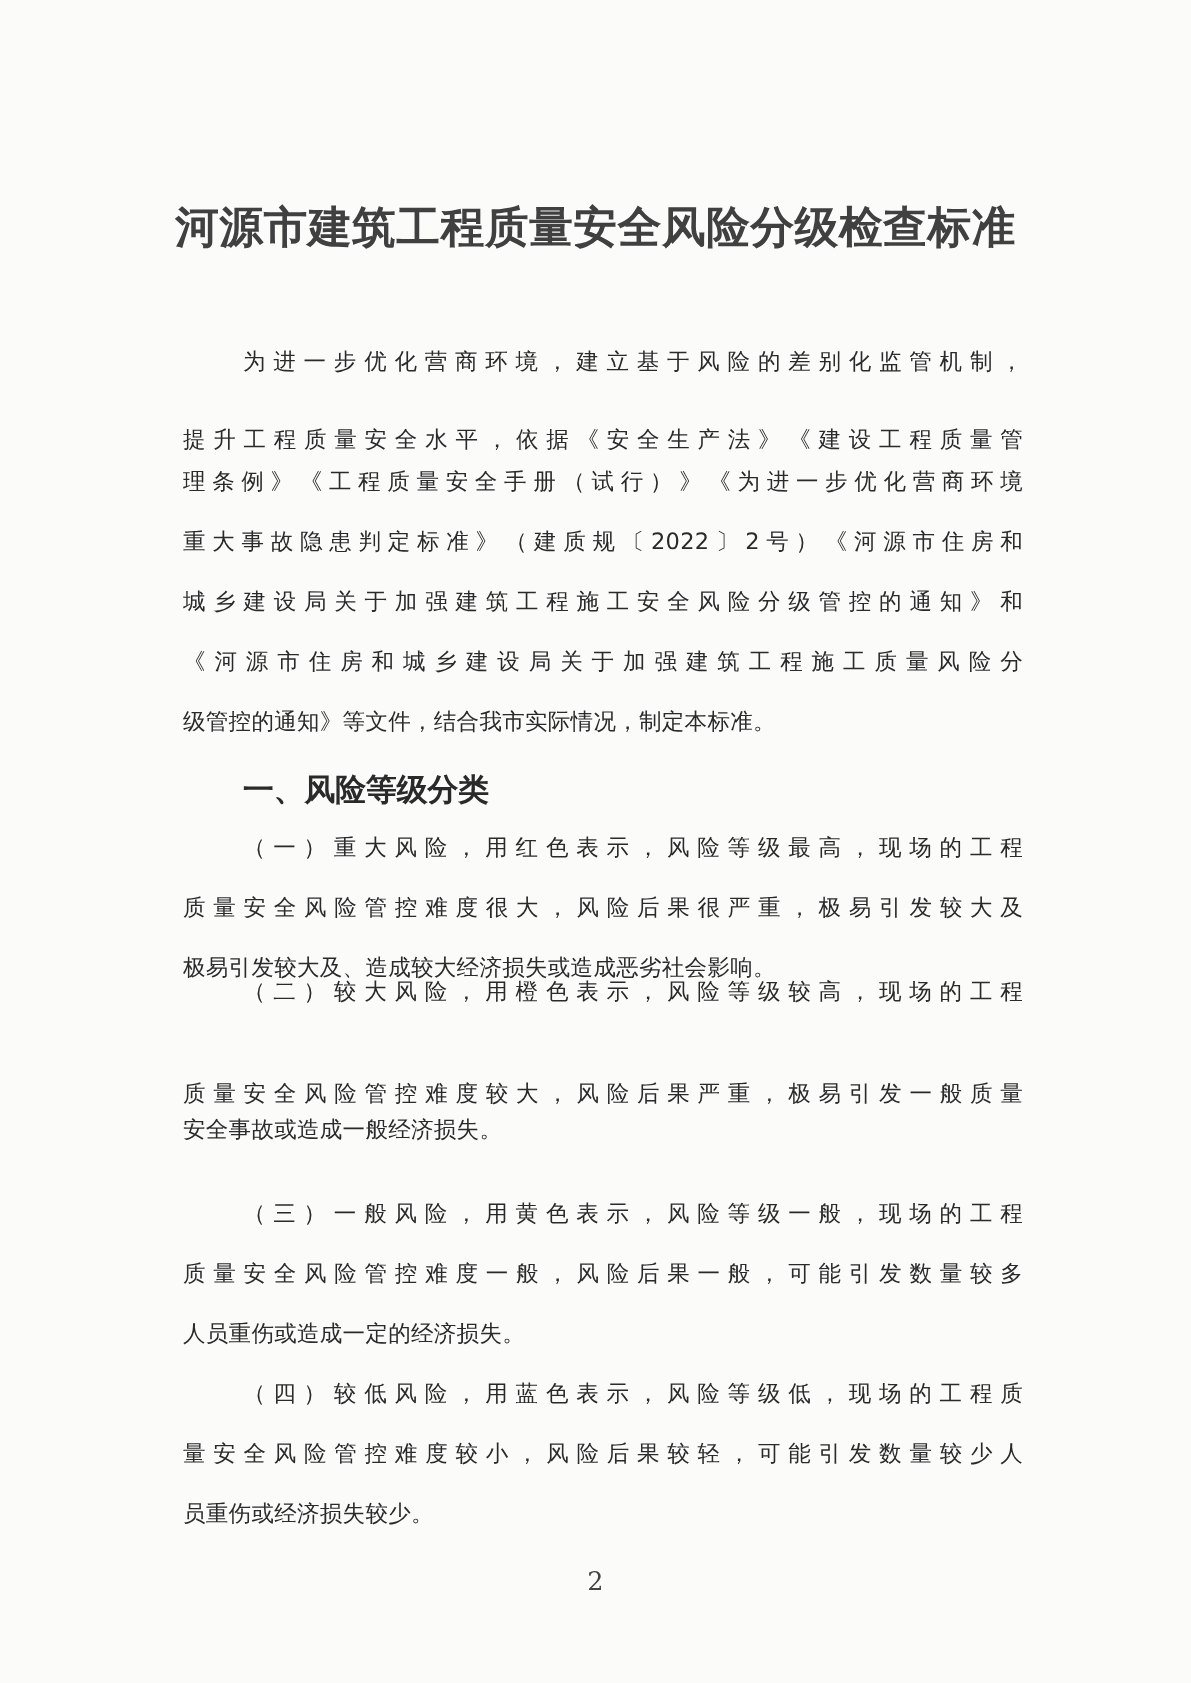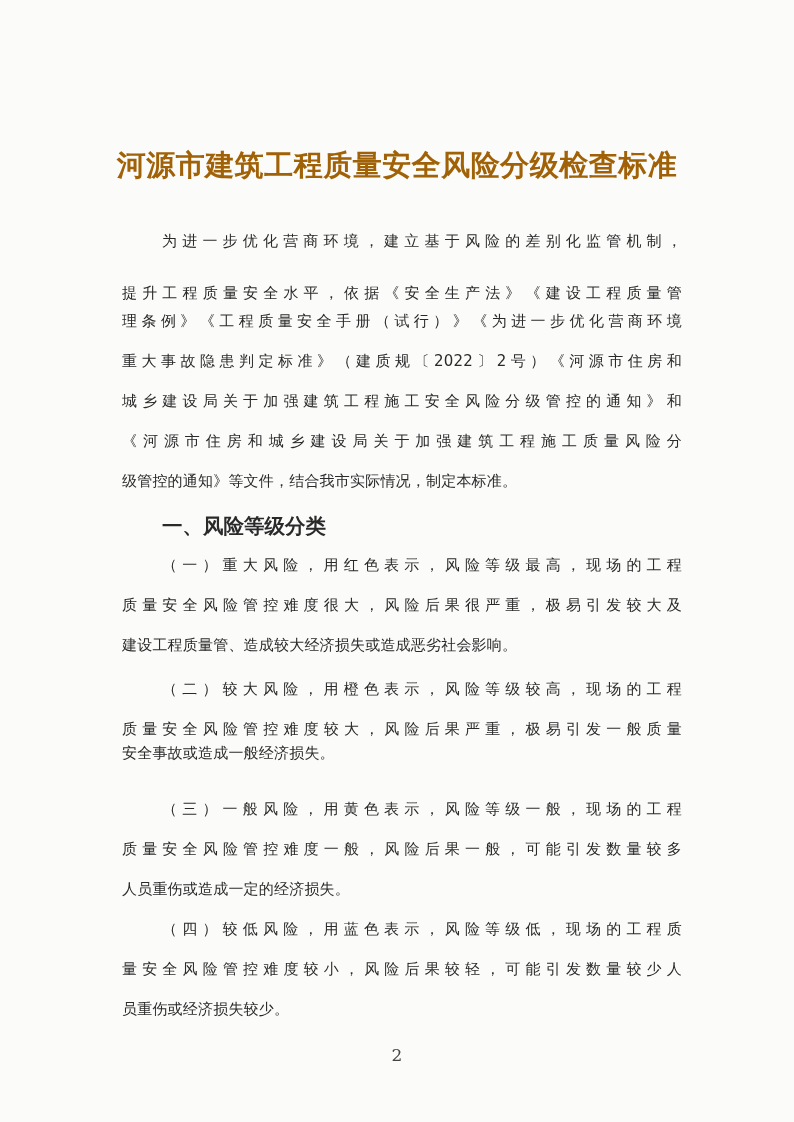--- a/index.html
+++ b/index.html
@@ -7,26 +7,26 @@
       width: 794px; height: 1122px;
       background: #fbfbfa;
       position: relative;
       overflow: hidden;
       font-family: "DejaVu Serif", "Liberation Serif", serif;
       color: #222;
     }
     .title {
       position: absolute;
       left: 0; right: 0;
-      top: 146px;
+      top: 132px;
       text-align: center;
       font-size: 29px;
       font-weight: bold;
       letter-spacing: 0.5px;
-      color: #a16207;
+      color: #404040;
       font-family: "DejaVu Serif", "Liberation Serif", serif;
     }
     .line {
       position: absolute;
       left: 122px;
       width: 560px;
       font-size: 15px;
       white-space: nowrap;
       text-align: justify;
       text-align-last: justify;
@@ -68,25 +68,25 @@
     <div class="line" style="top:392px">城乡建设局关于加强建筑工程施工安全风险分级管控的通知》和</div>
     <div class="line" style="top:432px">《河源市住房和城乡建设局关于加强建筑工程施工质量风险分</div>
     <div class="line last" style="top:472px">级管控的通知》等文件，结合我市实际情况，制定本标准。</div>
   </div>
 
   <div class="heading" style="top:512px">一、风险等级分类</div>
 
   <div>
     <div class="line indent" style="top:556px">（一）重大风险，用红色表示，风险等级最高，现场的工程</div>
     <div class="line" style="top:596px">质量安全风险管控难度很大，风险后果很严重，极易引发较大及</div>
-    <div class="line last" style="top:636px">建设工程质量管、造成较大经济损失或造成恶劣社会影响。</div>
+    <div class="line last" style="top:636px">极易引发较大及、造成较大经济损失或造成恶劣社会影响。</div>
   </div>
 
   <div>
-    <div class="line indent" style="top:680px">（二）较大风险，用橙色表示，风险等级较高，现场的工程</div>
+    <div class="line indent" style="top:652px">（二）较大风险，用橙色表示，风险等级较高，现场的工程</div>
     <div class="line" style="top:720px">质量安全风险管控难度较大，风险后果严重，极易引发一般质量</div>
     <div class="line last" style="top:744px">安全事故或造成一般经济损失。</div>
   </div>
 
   <div>
     <div class="line indent" style="top:800px">（三）一般风险，用黄色表示，风险等级一般，现场的工程</div>
     <div class="line" style="top:840px">质量安全风险管控难度一般，风险后果一般，可能引发数量较多</div>
     <div class="line last" style="top:880px">人员重伤或造成一定的经济损失。</div>
   </div>
 

